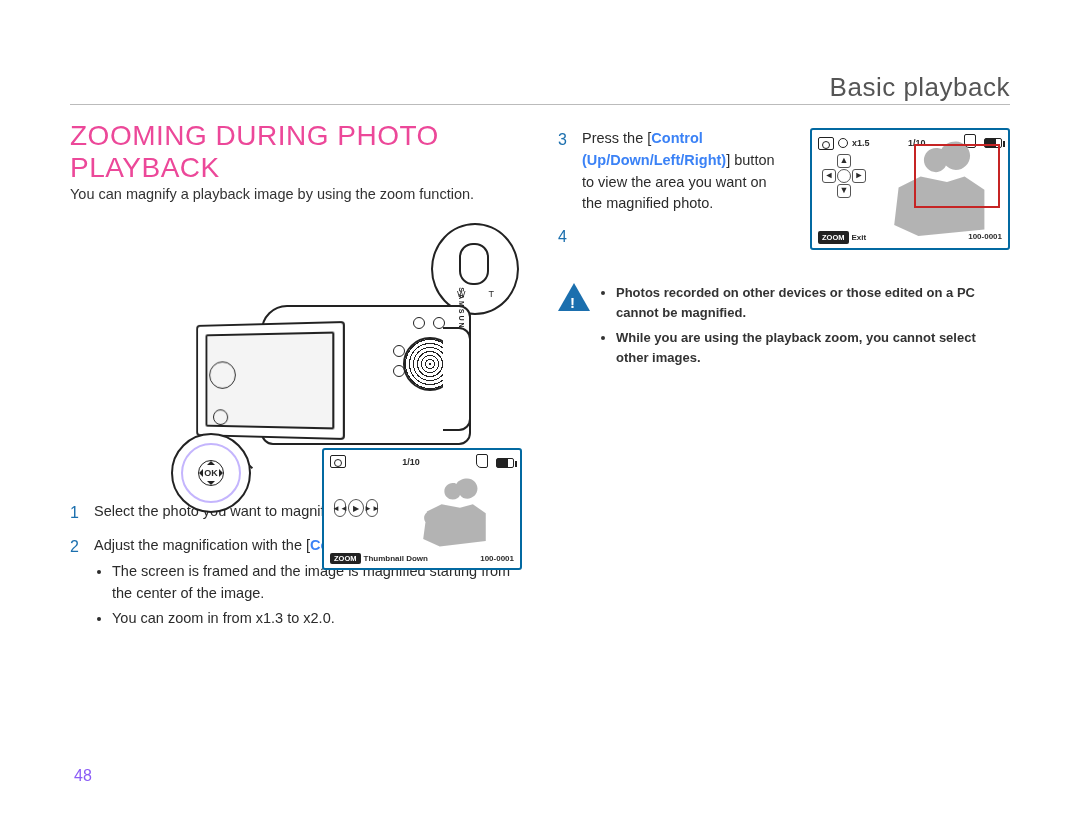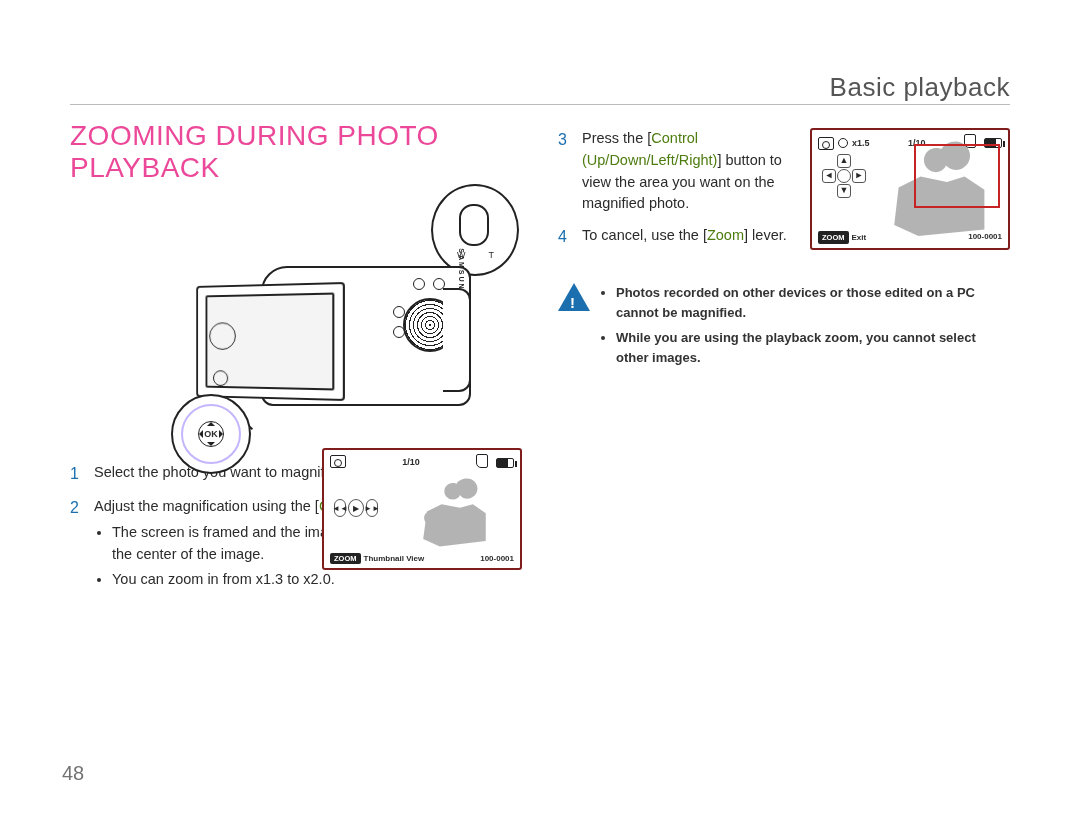--- a/index.html
+++ b/index.html
@@ -36,25 +36,25 @@
   .ok-call .tri.up{ top:12px; left:50%; margin-left:-4px; border-bottom-color:#222;}
   .ok-call .tri.dn{ bottom:12px; left:50%; margin-left:-4px; border-top-color:#222;}
   .ok-call .tri.lf{ left:12px; top:50%; margin-top:-4px; border-right-color:#222;}
   .ok-call .tri.rt{ right:12px; top:50%; margin-top:-4px; border-left-color:#222;}
   .ok-lead { position:absolute; left:110px; top:222px; width:2px; height:28px; background:#222; transform:rotate(-48deg); }
   
   .steps { font-size: 14.5px; line-height: 1.5; }
   .step { display:flex; gap:10px; margin-bottom:10px; }
   .step .num { color:#1b6fae; font-size:16px; font-weight:300; min-width:14px; }
   .step .body { flex:1; }
-  .step .body b, .strong { font-weight:normal; color:#4d7c0f; }
+  .step .body b, .strong { font-weight:bold; color:#3b82f6; }
   .sub { list-style: disc; margin: 4px 0 0 18px; }
   .sub li { margin-bottom: 4px; }
   
-  .lcd { position:relative; width:200px; height:122px; border:2px solid #7f1d1d; border-radius:3px; background:#fff; font-family: Arial, sans-serif; }
+  .lcd { position:relative; width:200px; height:122px; border:2px solid #0369a1; border-radius:3px; background:#fff; font-family: Arial, sans-serif; }
   .lcd .row-top { position:absolute; top:4px; left:6px; right:6px; display:flex; justify-content:space-between; align-items:center; font-size:9px; font-weight:bold; }
   .lcd .row-bot { position:absolute; bottom:4px; left:6px; right:6px; display:flex; justify-content:space-between; align-items:center; font-size:8px; font-weight:bold;gap:45px; }
   .batt { display:inline-block; width:18px; height:10px; border:1.5px solid #222; border-radius:2px; position:relative; margin-left:4px; background:linear-gradient(to right,#222 70%, transparent 70%);}
   .batt::after{ content:""; position:absolute; right:-4px; top:2px; width:2px; height:6px; background:#222;}
   .card { display:inline-block; width:12px; height:14px; border:1.5px solid #222; border-radius:2px 2px 2px 5px; margin-right:4px;}
   .dpad-mini { position:absolute; left:10px; top:46px; width:44px; height:24px; display:flex; align-items:center; gap:2px;}
   .dm-btn { width:12px; height:18px; border:1.5px solid #555; border-radius:9px; display:flex; align-items:center;justify-content:center; font-size:8px; background:#fff;}
   .dm-center{ width:18px; height:18px; border-radius:50%; border:1.5px solid #555; display:flex; align-items:center; justify-content:center; font-size:8px; background:#fff;}
   .zoom-tag{ display:inline-block; padding:1px 4px; background:#222; color:#fff; font-size:7.5px; border-radius:2px; margin-right:3px; font-weight:bold;}
   .silhouette{ position:absolute; right:14px; bottom:16px; width:92px; height:92px; opacity:.65; }
@@ -69,38 +69,39 @@
   
   .note-block { display:flex; gap:10px; margin-top:24px; }
   .warn-icon { flex:0 0 32px; height:32px; }
   .warn-tri { width: 0; height: 0; border-left: 16px solid transparent; border-right: 16px solid transparent; border-bottom: 28px solid #1b6fae; position: relative; }
   .warn-tri span { position:absolute; left:-4px; top:9px; color:#fff; font-weight:bold; font-size:15px;}
   .note-list { flex:1; font-size:13px; line-height:1.5; list-style: disc; padding-left:16px; color:#333;}
   .note-list li{ margin-bottom:6px;font-weight:bold;}
   
   .col-right .step3-wrap{ display:flex; gap:20px; align-items:flex-start; }
   .lcd1-pos { position:absolute; right:0px; top:328px; width:200px;}
-  .page-num { position:absolute; left:62px; bottom:40px; font-size:20px; color:#737373; }
+  .page-num { position:absolute; left:74px; bottom:40px; font-size:16px; color:#8b5cf6; }
   .mag-icon{ display:inline-flex; align-items:center; font-size:9px; gap:1px;}
   .mag-icon::before{ content:""; width:8px; height:8px; border:1.5px solid #222; border-radius:50%; display:inline-block;}
   .photo-icon{ display:inline-block; width:16px; height:13px; border:1.5px solid #222; border-radius:2px; position:relative;}
   .photo-icon::after{ content:""; position:absolute; left:3px; top:3px; width:6px; height:6px; border:1.2px solid #222; border-radius:50%;}
   .arrow-ref{ font-family: Arial; font-weight:bold;}
 </style>
 </head>
 <body>
 <div class="page">
 
   <div class="chapter">Basic playback</div>
   <div class="hr"></div>
 
   <div class="columns">
 
     <div class="col" style="position:relative;">
       <h2 class="section">ZOOMING DURING PHOTO PLAYBACK</h2>
+      <p class="intro">You can magnify a playback image by using the zoom function.</p>
 
       <div class="cam-wrap">
         <div class="zoom-call">
           <div class="ring"></div>
           <div class="key"></div>
           <div class="wt"><span>W</span>&nbsp;&nbsp;<span>T</span></div>
         </div>
         <div class="zoom-lead"></div>
         <div class="cam-body">
           <div class="small-btn b1"></div>
@@ -132,21 +133,21 @@
         <div class="step">
           <div class="num">1</div>
           <div class="body">
             <span>Select the photo you want to magnify. </span>
             <span class="arrow-ref">➥page 47</span>
           </div>
         </div>
         <div class="step">
           <div class="num">2</div>
           <div class="body">
-            <span>Adjust the magnification using the </span>
+            <span>Adjust the magnification with the </span>
             [<b>Control (OK)</b>]
             <span> button.</span>
             <ul class="sub">
               <li>The screen is framed and the image is magnified starting from the center of the image.</li>
               <li>You can zoom in from x1.3 to x2.0.</li>
             </ul>
           </div>
         </div>
       </div>
 
@@ -158,45 +159,40 @@
         </div>
         <div class="dpad-mini">
           <div class="dm-btn">◄◄</div>
             <div class="dm-center">▶</div>
             <div class="dm-btn">►►</div>
         </div>
         <svg class="silhouette" viewBox="0 0 100 100">
           <path class="sil-body" d="M58 20c6 0 11 5 11 11s-5 11-11 11c-3 0-6-1-8-4-1 3-4 5-8 5-5 0-9-4-9-9s4-9 9-9c2 0 3 0 4 1 2-4 7-6 12-6zM30 48l20 4 14-4 14 10v30l-50 6-18-8 4-30zM18 56c4 0 7 3 7 7s-3 7-7 7-7-3-7-7 3-7 7-7z"></path>
         </svg>
         <div class="row-bot">
-          <span><span class="zoom-tag">ZOOM</span><span>Thumbnail View</span></span>
+          <span><span class="zoom-tag">ZOOM</span><span>Thumbnail Down</span></span>
           <span>100-0001</span>
         </div>
       </div>
     </div>
 
     <div class="col col-right">
       <div class="steps" style="margin-top:8px;">
         <div class="step3-wrap">
           <div style="flex:1;">
             <div class="step">
               <div class="num">3</div>
               <div class="body">
                 <span>Press the </span>
                 [<b>Control (Up/Down/Left/Right)</b>]
                 <span> button to view the area you want on the magnified photo.</span>
               </div>
             </div>
             <div class="step">
               <div class="num">4</div>
-              <div class="body">
-                <span>To cancel, use the </span>
-                [<b>Zoom</b>]
-                <span> lever.</span>
-              </div>
             </div>
           </div>
 
           <div class="lcd lcd2">
             <div class="row-top">
               <span style="display:flex;align-items:center;gap:4px;">
                 <span class="photo-icon"></span>
                 <span class="mag-icon"></span>
                 <b>x1.5</b>
               </span>

